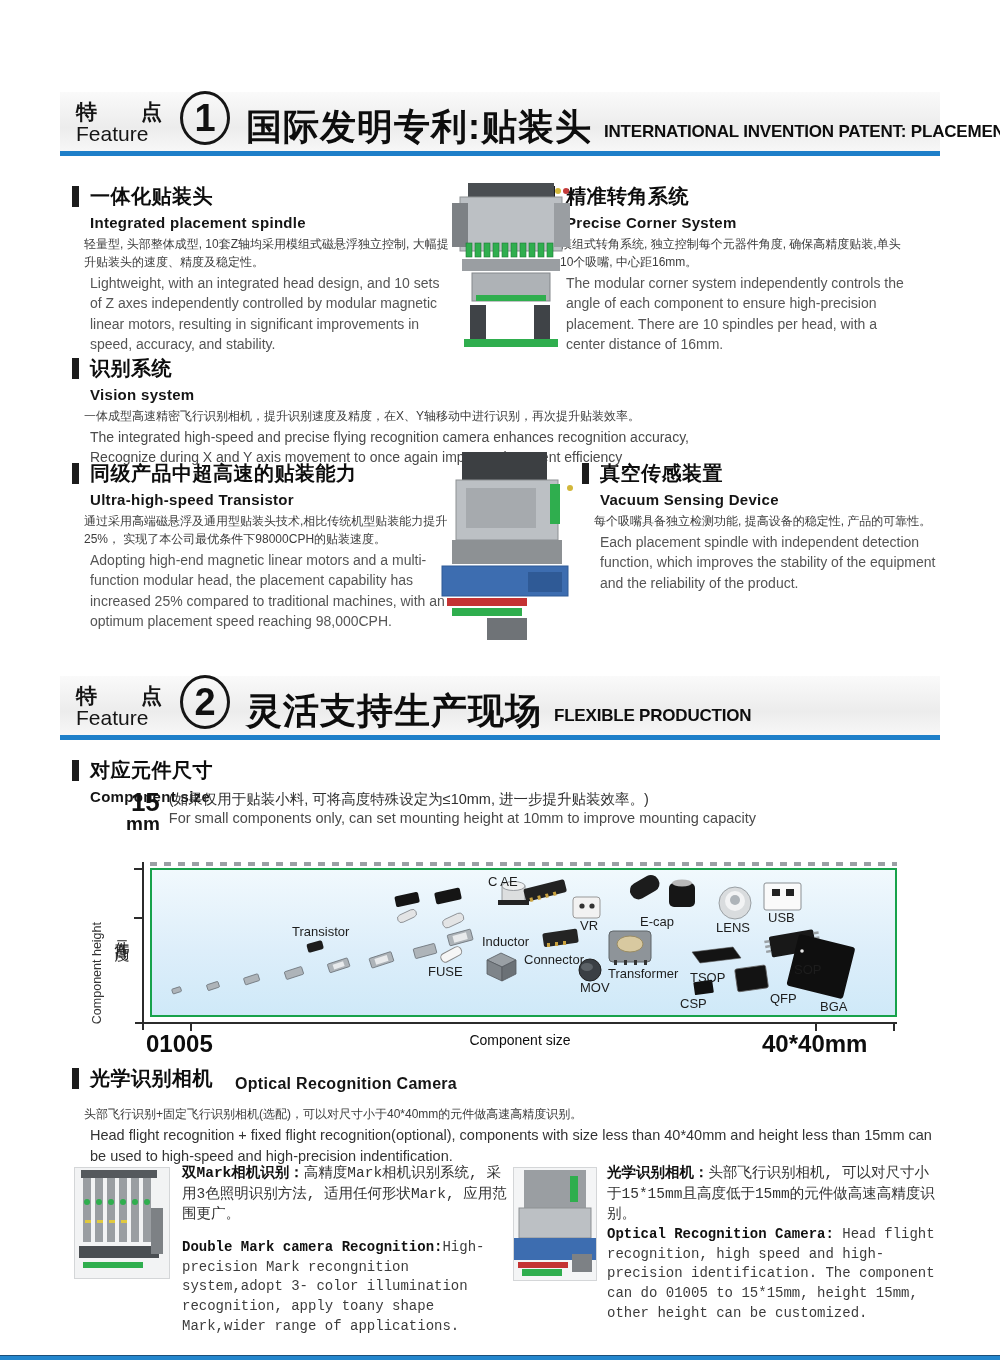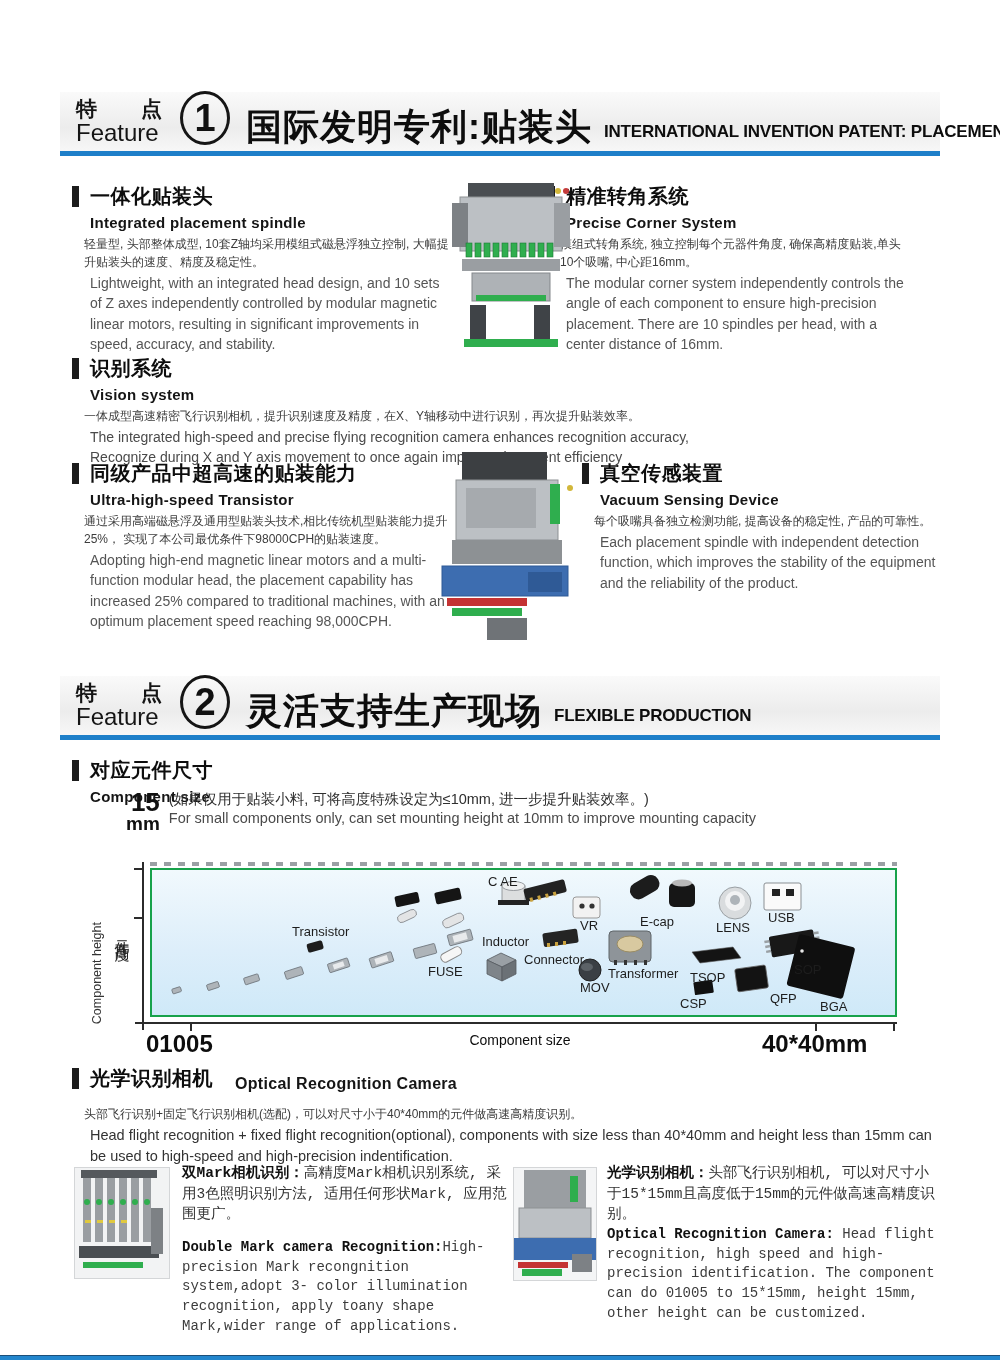--- a/index.html
+++ b/index.html
@@ -16,21 +16,21 @@
   
   .feat-band{
     position:absolute;left:60px;width:880px;height:64px;
     background:linear-gradient(180deg,#fafafa 0%,#ececec 60%,#f7f7f7 100%);
     border-bottom:5px solid var(--blue);
     display:flex;align-items:flex-end;gap:12px;
     padding:0 0 6px 16px;white-space:nowrap;
   }
   .feat-tag{display:flex;flex-direction:column;justify-content:flex-end;line-height:1.05;}
   .feat-tag-cn{width:86px;font-size:21px;font-weight:bold;color:#151515;text-align:justify;text-align-last:justify;}
-  .feat-tag-en{font-size:24px;color:#151515;}
+  .feat-tag-en{font-size:21px;color:#151515;}
   .feat-num{
     width:50px;height:54px;border:3px solid #151515;border-radius:50%;
     display:flex;align-items:center;justify-content:center;
     font-size:38px;font-weight:800;color:#111;margin:0 4px 0 6px;flex:0 0 auto;
   }
   .feat-title-cn{font-size:36px;font-weight:800;color:#0d0d0d;letter-spacing:1px;line-height:1;}
   .feat-title-en{font-size:17px;font-weight:800;color:#0d0d0d;padding-bottom:3px;letter-spacing:-0.2px;}
 
   
   .sec{position:absolute;}

